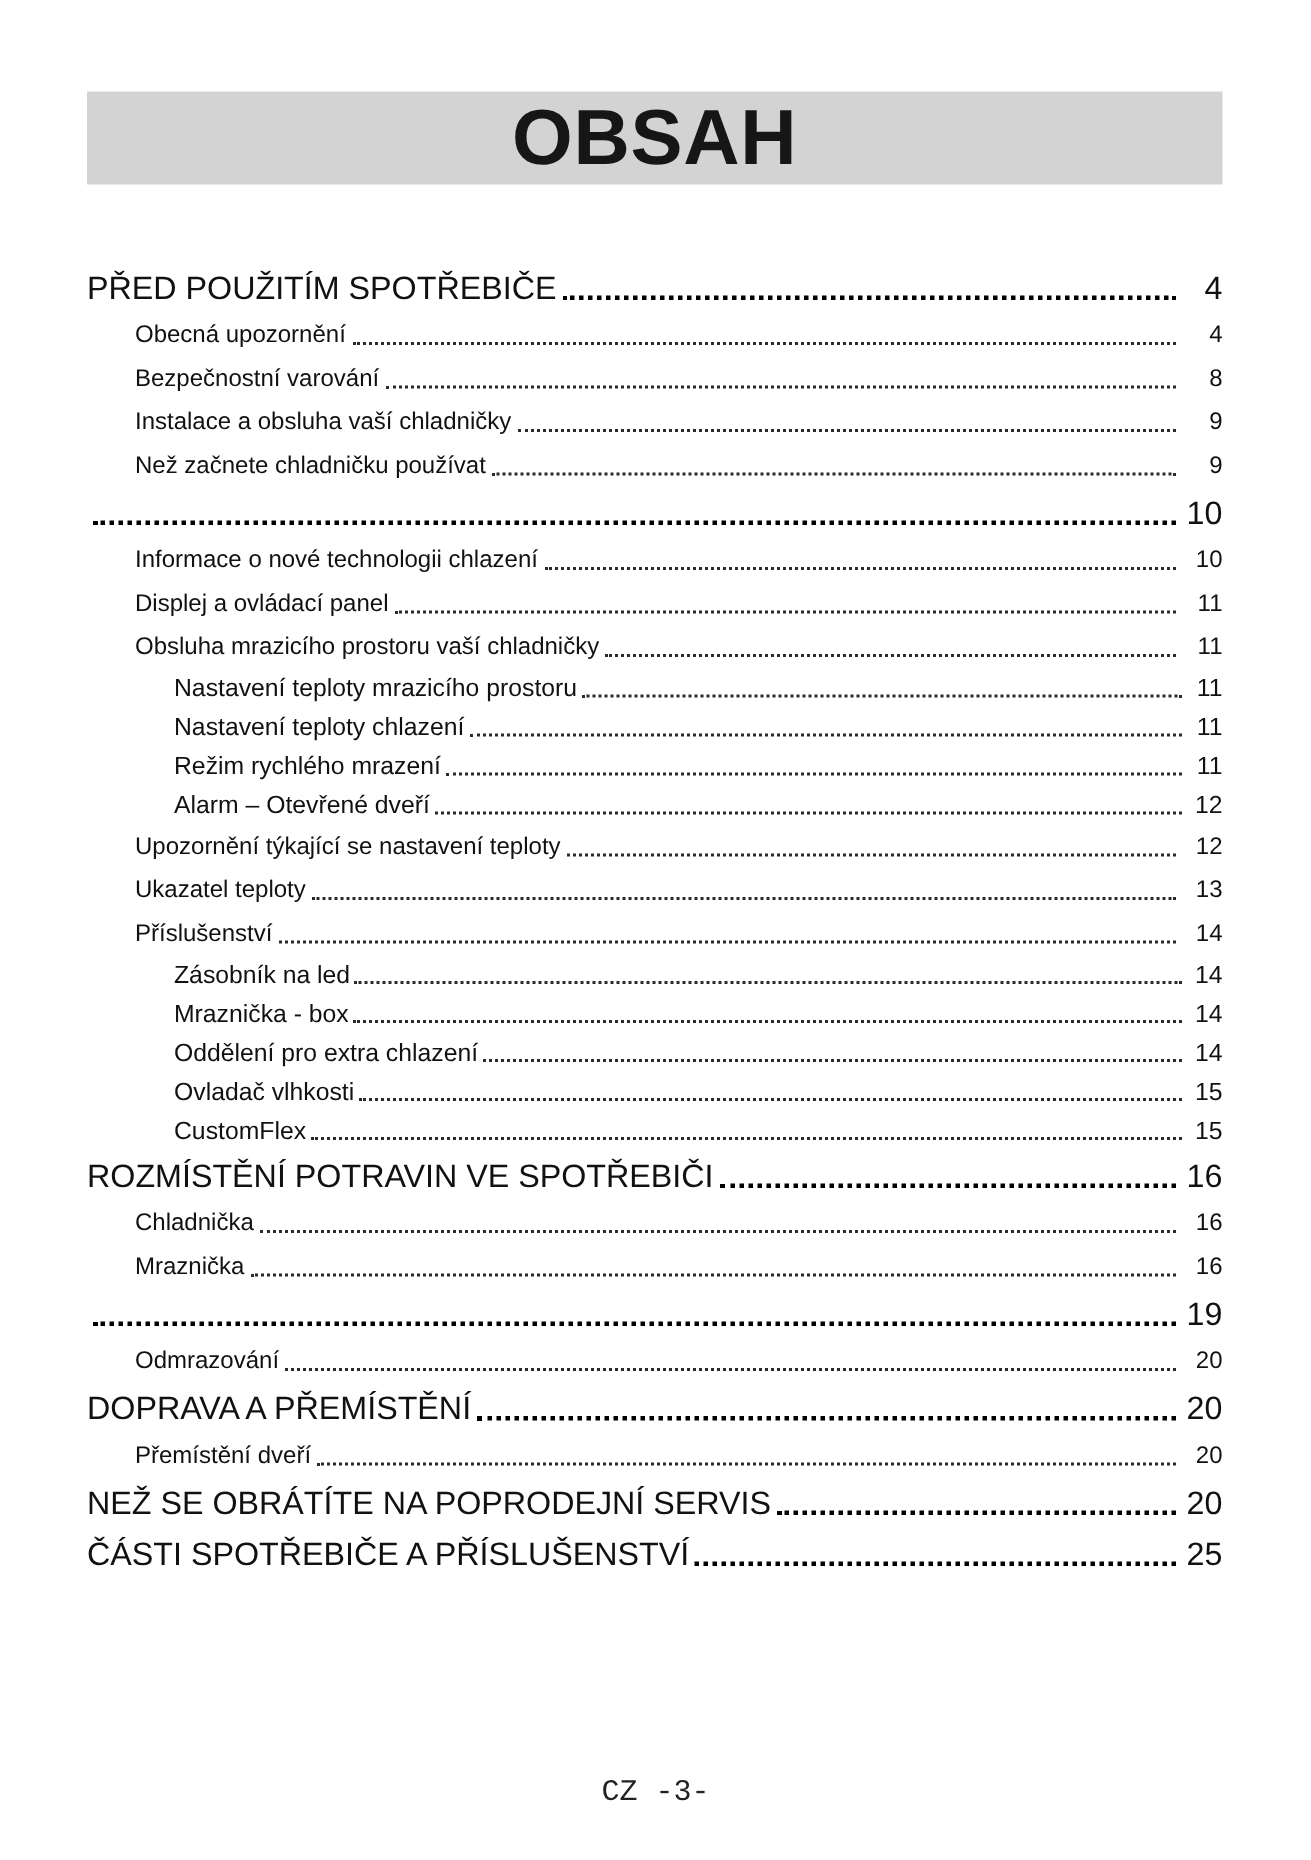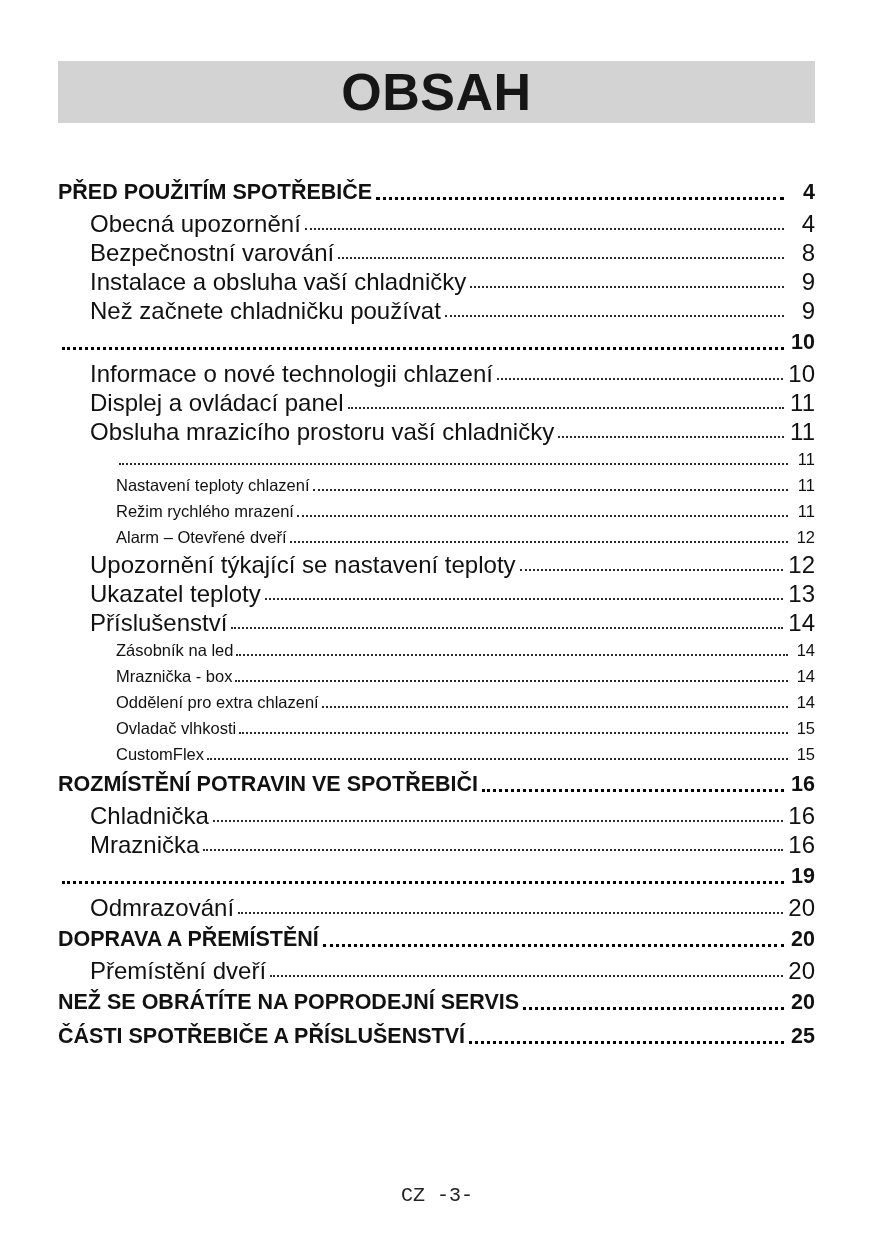--- a/index.html
+++ b/index.html
@@ -43,30 +43,30 @@
     min-width: 10px;
     border-bottom: 2.5px dotted #2a2a2a;
     margin: 0 5px 8px 4px;
   }
   .toc-row .pg {
     flex: 0 0 auto;
     min-width: 26px;
     text-align: right;
   }
   .toc-row.level-1 {
-    font-weight: bold;
+    font-weight: normal;
     font-size: 21.5px;
     line-height: 34px;
   }
   .toc-row.level-1 .dots {
     border-bottom: 3px dotted #000000;
     margin-bottom: 9px;
   }
   .toc-row.level-2 {
-    font-size: 24px;
+    font-size: 16px;
     line-height: 29px;
     padding-left: 32px;
   }
   .toc-row.level-2 .dots { margin-bottom: 8px; }
   .toc-row.level-3 {
     font-size: 16.5px;
     line-height: 26px;
     padding-left: 58px;
   }
   .toc-row.level-3 .dots {
@@ -131,20 +131,21 @@
     <span class="label">Displej a ovládací panel</span>
     <span class="dots"></span>
     <span class="pg">11</span>
   </div>
       <div class="toc-row level-2">
     <span class="label">Obsluha mrazicího prostoru vaší chladničky</span>
     <span class="dots"></span>
     <span class="pg">11</span>
   </div>
       <div class="toc-row level-3">
+    <span class="label">Nastavení teploty mrazicího prostoru</span>
     <span class="dots"></span>
     <span class="pg">11</span>
   </div>
       <div class="toc-row level-3">
     <span class="label">Nastavení teploty chlazení</span>
     <span class="dots"></span>
     <span class="pg">11</span>
   </div>
       <div class="toc-row level-3">
     <span class="label">Režim rychlého mrazení</span>

